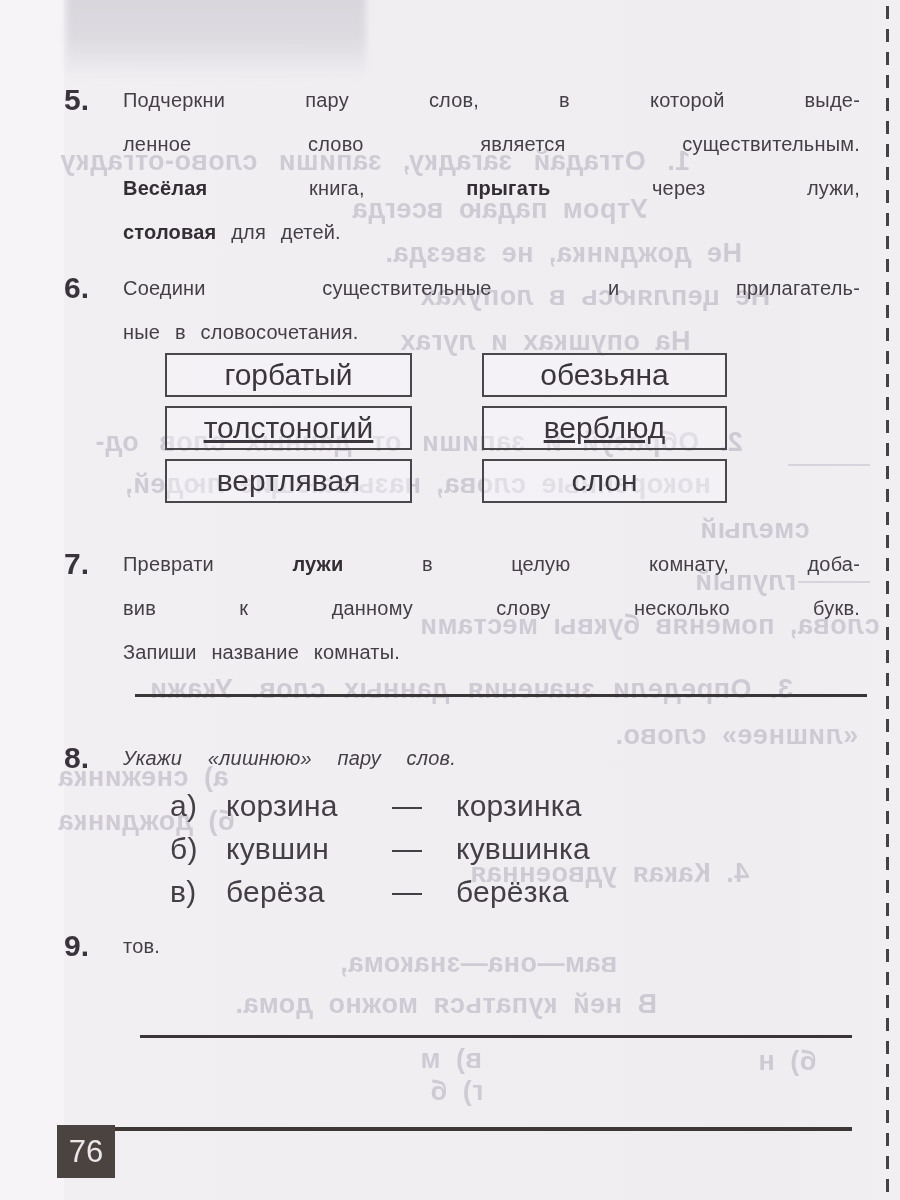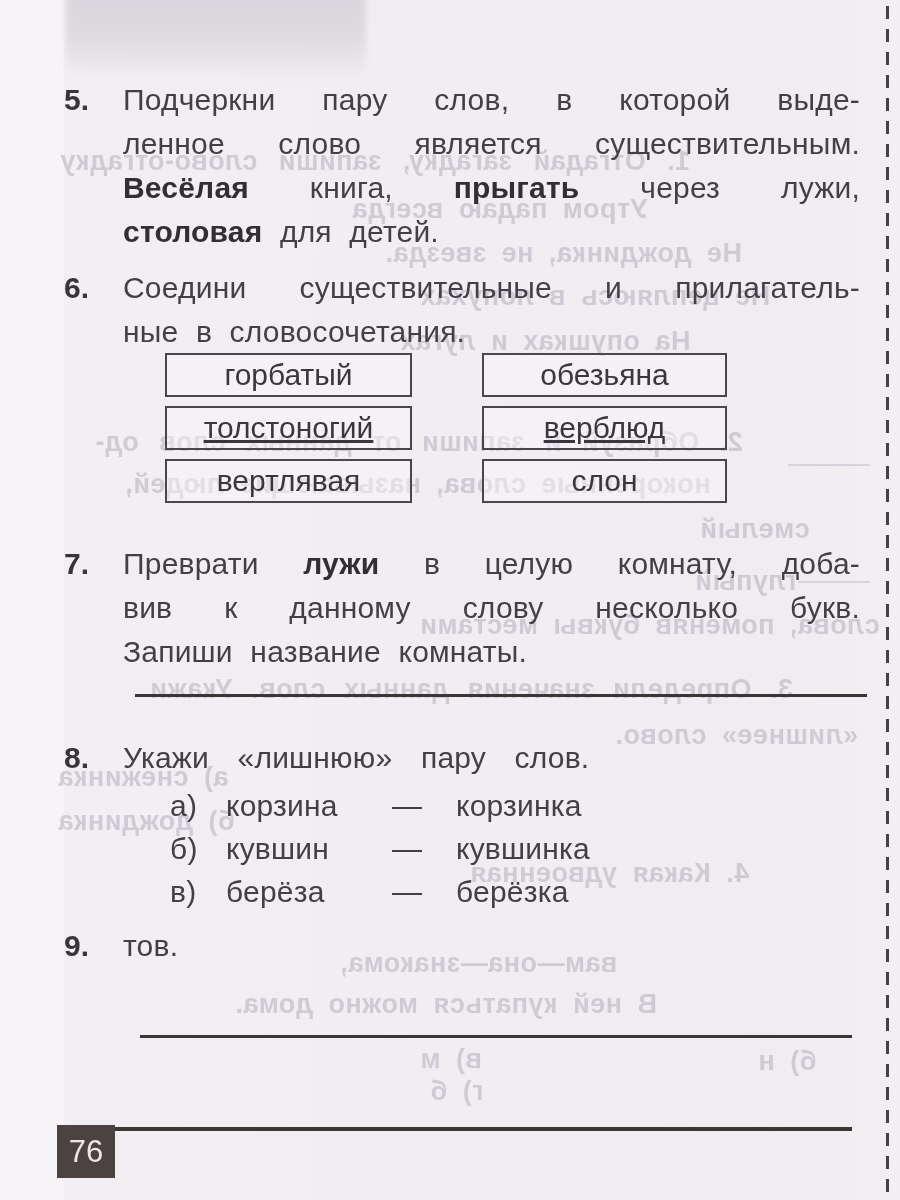--- a/index.html
+++ b/index.html
@@ -30,24 +30,24 @@
   .bl10{left:150px;top:674px;word-spacing:10px;} .bl11{left:615px;top:720px;}
   .bl12{left:58px;top:762px;} .bl13{left:58px;top:806px;} .bl14{left:470px;top:858px;}
   .bl15{left:340px;top:948px;} .bl16{left:235px;top:989px;}
   .bl17{left:420px;top:1044px;} .bl18{left:758px;top:1046px;} .bl19{left:430px;top:1076px;}
   .bleed-rule { position:absolute; height:2px; background:#c6c2cd; opacity:.6; }
   .br0{left:788px;top:464px;width:82px;} .br1{left:798px;top:581px;width:72px;}
   
   .exercise { position:absolute; left:0; width:900px; }
   .num { position:absolute; left:64px; top:0; width:54px; font-weight:bold; font-size:30px; line-height:44px; color:#39343b; }
   .body { position:absolute; left:123px; top:0; width:737px; }
-  .tline { height:44px; line-height:44px; font-size:30px; letter-spacing:.2px; white-space:nowrap; }
+  .tline { height:44px; line-height:44px; font-size:20px; letter-spacing:.2px; white-space:nowrap; }
   .j { text-align:justify; text-align-last:justify; white-space:normal; }
   .g { word-spacing:9px; }
-  .g2 { word-spacing:20px; }
+  .g2 { word-spacing:20px;font-style:italic; }
   .b { font-weight:bold; color:#332e34; }
   
   .wordbox {
     position:absolute; box-sizing:border-box; height:44px; border:2px solid #4b4649;
     background:rgba(249,247,250,.45); text-align:center; font-size:30px; line-height:40px; color:#3b363d;
   }
   .colL { left:165px; width:247px; } .colR { left:482px; width:245px; }
   .row0{top:87px;} .row1{top:140px;text-decoration:underline;} .row2{top:193px;}
   
   .opt { position:absolute; left:170px; display:flex; font-size:30px; line-height:42px; letter-spacing:.2px; color:#443f46; }

